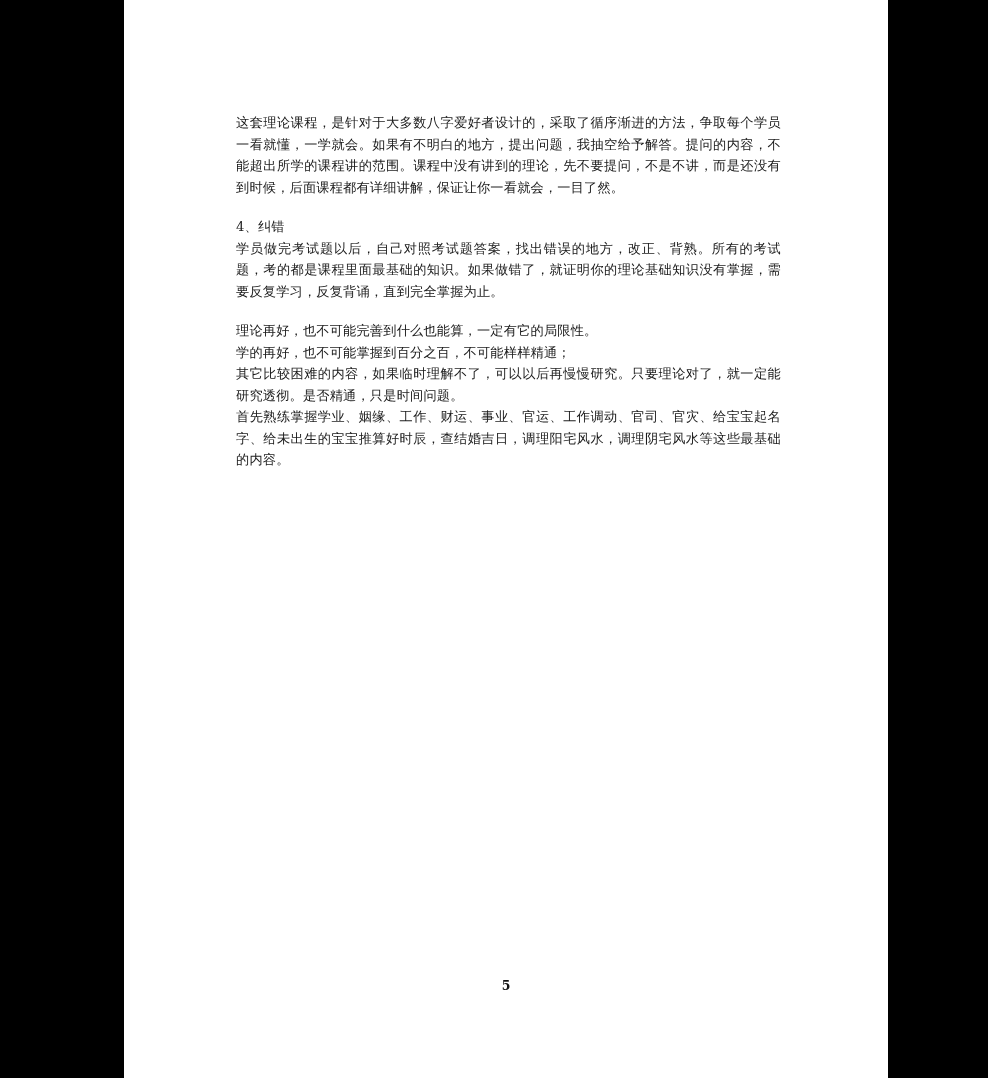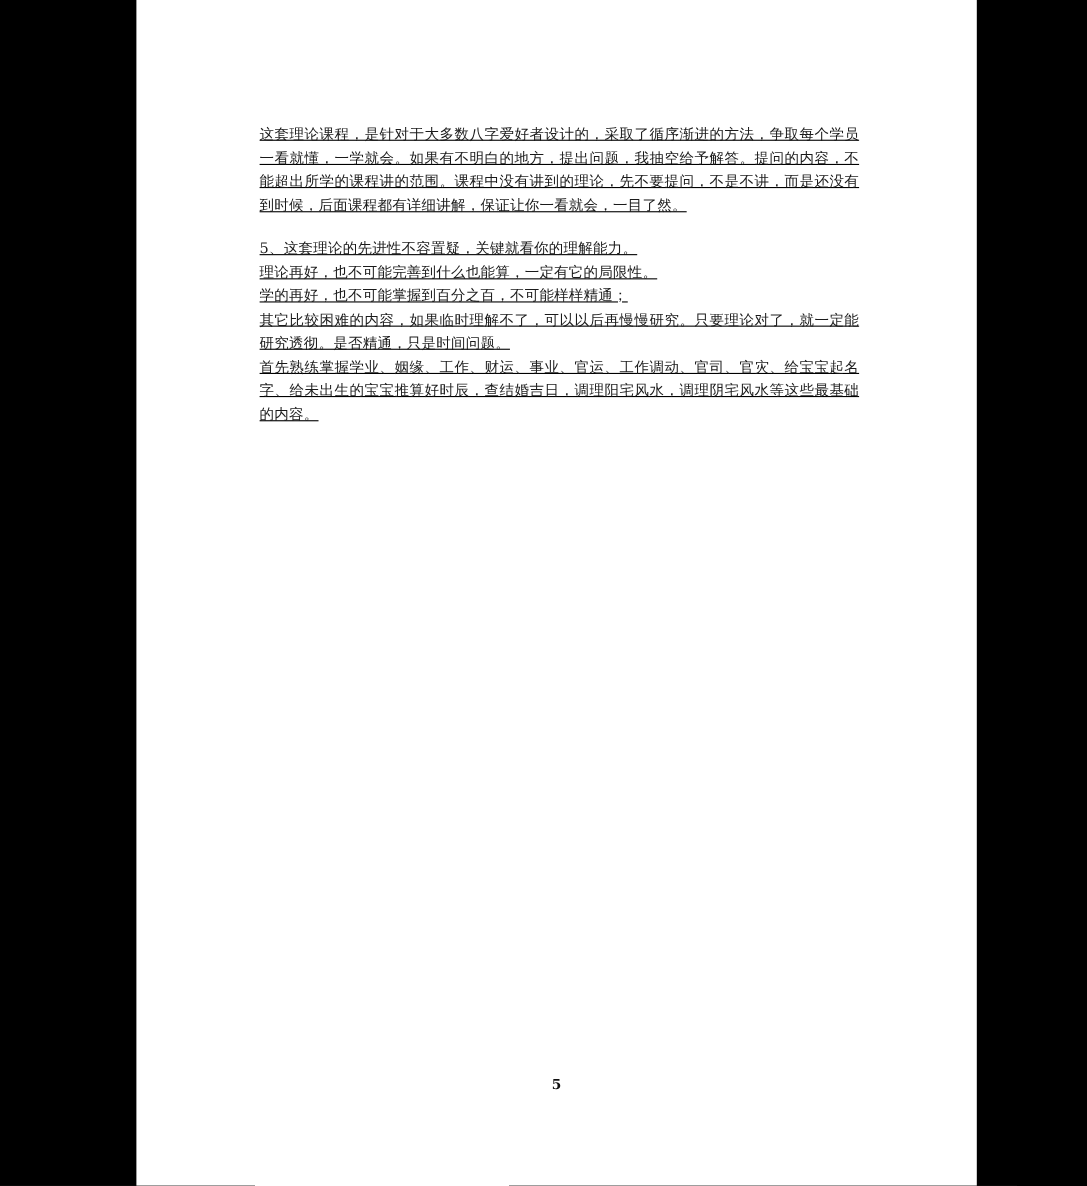--- a/index.html
+++ b/index.html
@@ -34,21 +34,20 @@
     text-align: justify;
     text-justify: inter-ideograph;
     margin: 0 0 18px 0;
     letter-spacing: 0.2px;
   }
   .para.tight {
     margin-bottom: 0;
   }
   .para-block {
     margin: 0 0 18px 0;
-    text-decoration: underline;
   }
   .page-number {
     position: absolute;
     left: 0;
     top: 978px;
     width: 764px;
     text-align: center;
     font-size: 12.5px;
     font-weight: bold;
     color: #111111;
@@ -58,23 +57,26 @@
 </head>
 <body>
 
 <div class="page">
   <div class="page-body">
 
     <div class="para-block">
       <p class="para tight">这套理论课程，是针对于大多数八字爱好者设计的，采取了循序渐进的方法，争取每个学员一看就懂，一学就会。如果有不明白的地方，提出问题，我抽空给予解答。提问的内容，不能超出所学的课程讲的范围。课程中没有讲到的理论，先不要提问，不是不讲，而是还没有到时候，后面课程都有详细讲解，保证让你一看就会，一目了然。</p>
     </div>
 
+    <div class="para-block">
+      <p class="para tight">4、纠错</p>
+      <p class="para tight">学员做完考试题以后，自己对照考试题答案，找出错误的地方，改正、背熟。所有的考试题，考的都是课程里面最基础的知识。如果做错了，就证明你的理论基础知识没有掌握，需要反复学习，反复背诵，直到完全掌握为止。</p>
+    </div>
 
     <div class="para-block">
-      <p class="para tight">5、这套理论的先进性不容置疑，关键就看你的理解能力。</p>
       <p class="para tight">理论再好，也不可能完善到什么也能算，一定有它的局限性。</p>
       <p class="para tight">学的再好，也不可能掌握到百分之百，不可能样样精通；</p>
       <p class="para tight">其它比较困难的内容，如果临时理解不了，可以以后再慢慢研究。只要理论对了，就一定能研究透彻。是否精通，只是时间问题。</p>
       <p class="para tight">首先熟练掌握学业、姻缘、工作、财运、事业、官运、工作调动、官司、官灾、给宝宝起名字、给未出生的宝宝推算好时辰，查结婚吉日，调理阳宅风水，调理阴宅风水等这些最基础的内容。</p>
     </div>
 
 
   </div>
 
   <div class="page-number">5</div>

